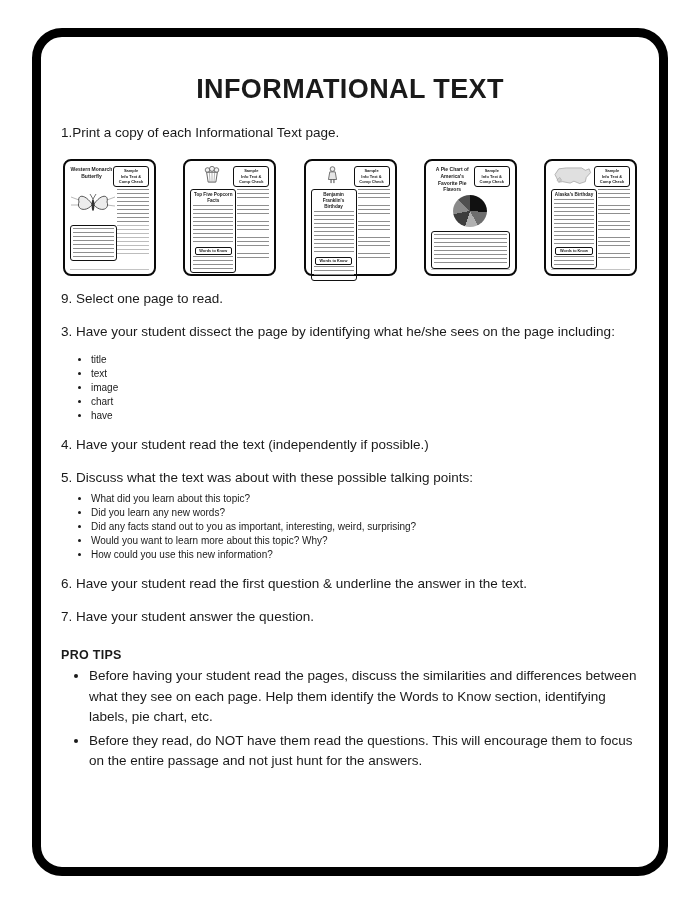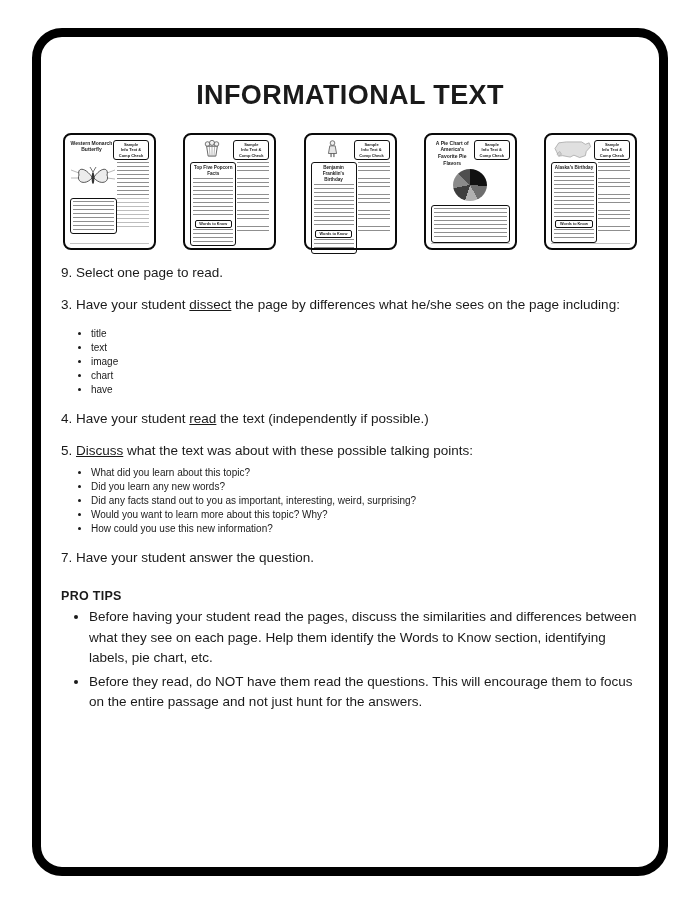--- a/index.html
+++ b/index.html
@@ -1,21 +1,21 @@
 <!DOCTYPE html>
 <html><head>
 <meta charset="utf-8">
 <style>
   html,body{margin:0;padding:0;background:#ffffff;}
   body{width:700px;height:906px;position:relative;font-family:"Liberation Sans","DejaVu Sans",sans-serif;color:#1a1a1a;}
   .frame{position:absolute;left:32px;top:28px;width:636px;height:848px;box-sizing:border-box;
-         border:9px solid #000;border-radius:30px;background:#fff;padding:28px 20px 0 20px;overflow:hidden;}
+         border:9px solid #000;border-radius:30px;background:#fff;padding:22px 20px 0 20px;overflow:hidden;}
   .title{font-size:27px;font-weight:700;letter-spacing:.4px;text-align:center;line-height:1.5;margin-top:10px;}
   .step{font-size:13.5px;font-weight:500;line-height:1.45;margin:13px 0;}
-  .step .u{text-decoration:underline;}
+  .step .u{}
   ul.blts{margin:2px 0 10px 0;padding-left:30px;}
   ul.blts li{font-size:10px;font-weight:500;line-height:1.2;margin:2px 0;}
   .protips-h{font-size:12.5px;font-weight:700;letter-spacing:.3px;margin:22px 0 2px 0;}
   ul.tips{margin:2px 0 0 0;padding-left:28px;}
   ul.tips li{font-size:13.5px;font-weight:500;line-height:1.5;margin:4px 0;}
 
   
   .thumbrow{display:flex;justify-content:space-between;align-items:flex-start;margin:17px 2px 6px 2px;}
   .thumb{width:93px;height:117px;box-sizing:border-box;border:2.5px solid #0a0a0a;border-radius:8px;
          background:#fff;padding:5px 5px 4px 5px;display:flex;flex-direction:column;flex:0 0 auto;}
@@ -39,20 +39,21 @@
 </style>
 </head>
 <body>
 
 <div class="frame">
 
   <div class="title">
     <div>INFORMATIONAL TEXT</div>
   </div>
 
+  <p class="step">1.Print a copy of each Informational Text page.</p>
 
   <div class="thumbrow">
 
     <div class="thumb">
       <div class="t-row">
         <div class="t-title">Western Monarch Butterfly</div>
         <div class="badge">
           <div>Sample</div>
           <div>Info Text &amp;</div>
           <div>Comp Check</div>
@@ -197,21 +198,21 @@
           <div class="lines" style="height:8px;"></div>
         </div>
       </div>
       <div class="t-foot"></div>
     </div>
 
   </div>
 
   <p class="step">9. Select one page to read.</p>
 
-  <p class="step"><span>3. Have your student </span><span class="u">dissect</span><span> the page by differences what he/she sees on the page including:</span></p>
+  <p class="step"><span>3. Have your student </span><span class="u">dissect</span><span> the page by identifying what he/she sees on the page including:</span></p>
 
   <ul class="blts">
     <li>title</li>
     <li>text</li>
     <li>image</li>
     <li>chart</li>
     <li>have</li>
   </ul>
 
   <p class="step"><span>4. Have your student </span><span class="u">read</span><span> the text (independently if possible.)</span></p>
@@ -219,20 +220,21 @@
   <p class="step" style="margin-bottom:6px;"><span>5. </span><span class="u">Discuss</span><span> what the text was about with these possible talking points:</span></p>
 
   <ul class="blts">
     <li>What did you learn about this topic?</li>
     <li>Did you learn any new words?</li>
     <li>Did any facts stand out to you as important, interesting, weird, surprising?</li>
     <li>Would you want to learn more about this topic? Why?</li>
     <li>How could you use this new information?</li>
   </ul>
 
+  <p class="step">6. Have your student read the first question &amp; underline the answer in the text.</p>
   <p class="step">7. Have your student answer the question.</p>
 
   <div class="protips-h">PRO TIPS</div>
   <ul class="tips">
     <li>Before having your student read the pages, discuss the similarities and differences between what they see on each page. Help them identify the Words to Know section, identifying labels, pie chart, etc.</li>
     <li>Before they read, do NOT have them read the questions. This will encourage them to focus on the entire passage and not just hunt for the answers.</li>
   </ul>
 
 </div>
 

